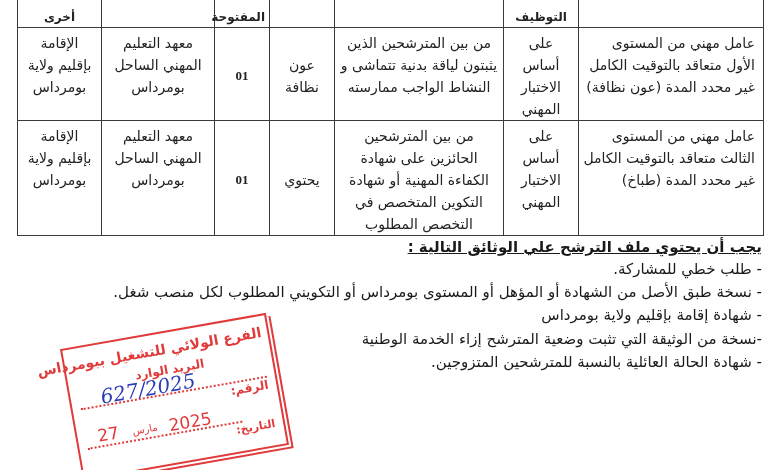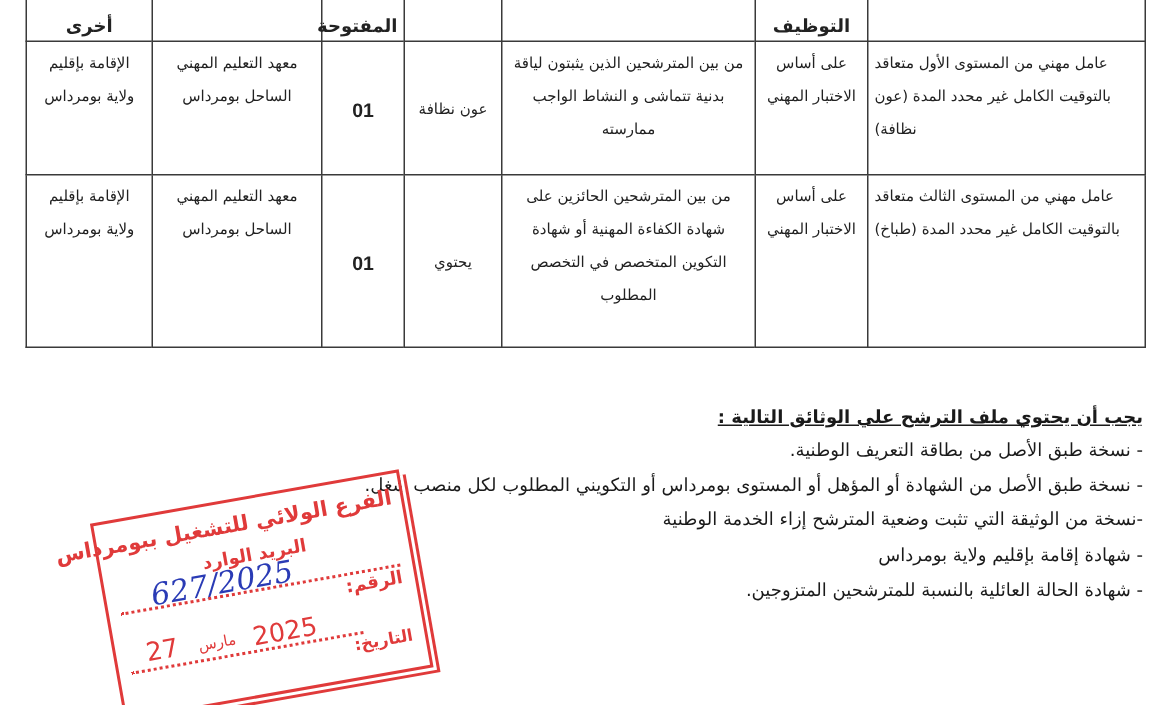--- a/index.html
+++ b/index.html
@@ -8,31 +8,31 @@
     background:#ffffff; color:#1a1a1a;
     font-family:"DejaVu Sans", sans-serif;
   }
   .page { position:absolute; left:0; top:0; width:780px; height:470px; }
   table.jobs {
     position:absolute; left:17px; top:-14px; width:746px;
     border-collapse:collapse; direction:rtl; table-layout:fixed;
   }
   table.jobs td {
     border:1.3px solid #3a3a3a; text-align:center; vertical-align:top;
-    font-size:10px; line-height:22px; padding:4px 4px 0 4px; color:#222;
+    font-size:14px; line-height:22px; padding:4px 4px 0 4px; color:#222;
   }
   table.jobs td.mid { vertical-align:middle; }
   table.jobs tr.head td { height:34px; vertical-align:bottom; padding-bottom:2px; font-weight:bold; font-size:12px; line-height:16px; }
   table.jobs tr.r1 td { height:84px; }
   table.jobs tr.r2 td { height:110px; }
-  table.jobs td.title { text-align:left; padding-right:8px; }
-  table.jobs td.num { font-weight:bold; font-family:Liberation Sans, sans-serif; font-size:13px; }
+  table.jobs td.title { text-align:right; padding-right:8px; }
+  table.jobs td.num { font-weight:bold; font-family:Liberation Serif, serif; font-size:13px; }
   .reqs {
     position:absolute; right:18px; top:236px; width:620px;
-    direction:rtl; text-align:right; font-size:12px;margin-top:31px;
+    direction:rtl; text-align:right; font-size:15px;
   }
   .reqs .head { text-decoration:underline; font-weight:bold; line-height:22px; }
   .reqs .item { line-height:23.2px; white-space:nowrap; }
   .stamp {
     position:absolute; left:70px; top:330px; width:205px; height:130px;
     transform:rotate(-10deg); transform-origin:center;
     border:2px solid #e03a3a; box-shadow:3px 3px 0 -1px #fff, 4px 4px 0 0 #e03a3a;
     color:#e03a3a; direction:rtl;
   }
   .stamp .l1 { position:absolute; top:8px; right:6px; font-size:14px; font-weight:bold; white-space:nowrap; }
@@ -87,24 +87,24 @@
       <td class="mid">يحتوي</td>
       <td class="mid num">01</td>
       <td>معهد التعليم المهني الساحل بومرداس</td>
       <td>الإقامة بإقليم ولاية بومرداس</td>
     </tr>
   </tbody>
     </table>
 
   <div class="reqs">
     <div class="head">يجب أن يحتوي ملف الترشح علي الوثائق التالية :</div>
-    <div class="item">- نسخة طبق الأصل من بطاقة التعريف الوطنية.</div>
+    <div class="item">- طلب خطي للمشاركة.</div>
     <div class="item">- نسخة طبق الأصل من الشهادة أو المؤهل أو المستوى بومرداس أو التكويني المطلوب لكل منصب شغل.</div>
+    <div class="item">- شهادة إقامة بإقليم  ولاية بومرداس</div>
     <div class="item">-نسخة من الوثيقة التي تثبت وضعية المترشح إزاء الخدمة الوطنية</div>
-    <div class="item">- شهادة إقامة بإقليم  ولاية بومرداس</div>
     <div class="item">- شهادة الحالة العائلية بالنسبة للمترشحين المتزوجين.</div>
   </div>
 
   <div class="stamp">
     <div class="l1">الفرع الولائي للتشغيل ببومرداس</div>
     <div class="l2">البريد الوارد</div>
     <div class="no-val">627/2025</div>
     <div class="dots1"></div>
     <div class="no-label">الرقم:</div>
     <div class="date-day">27</div>

